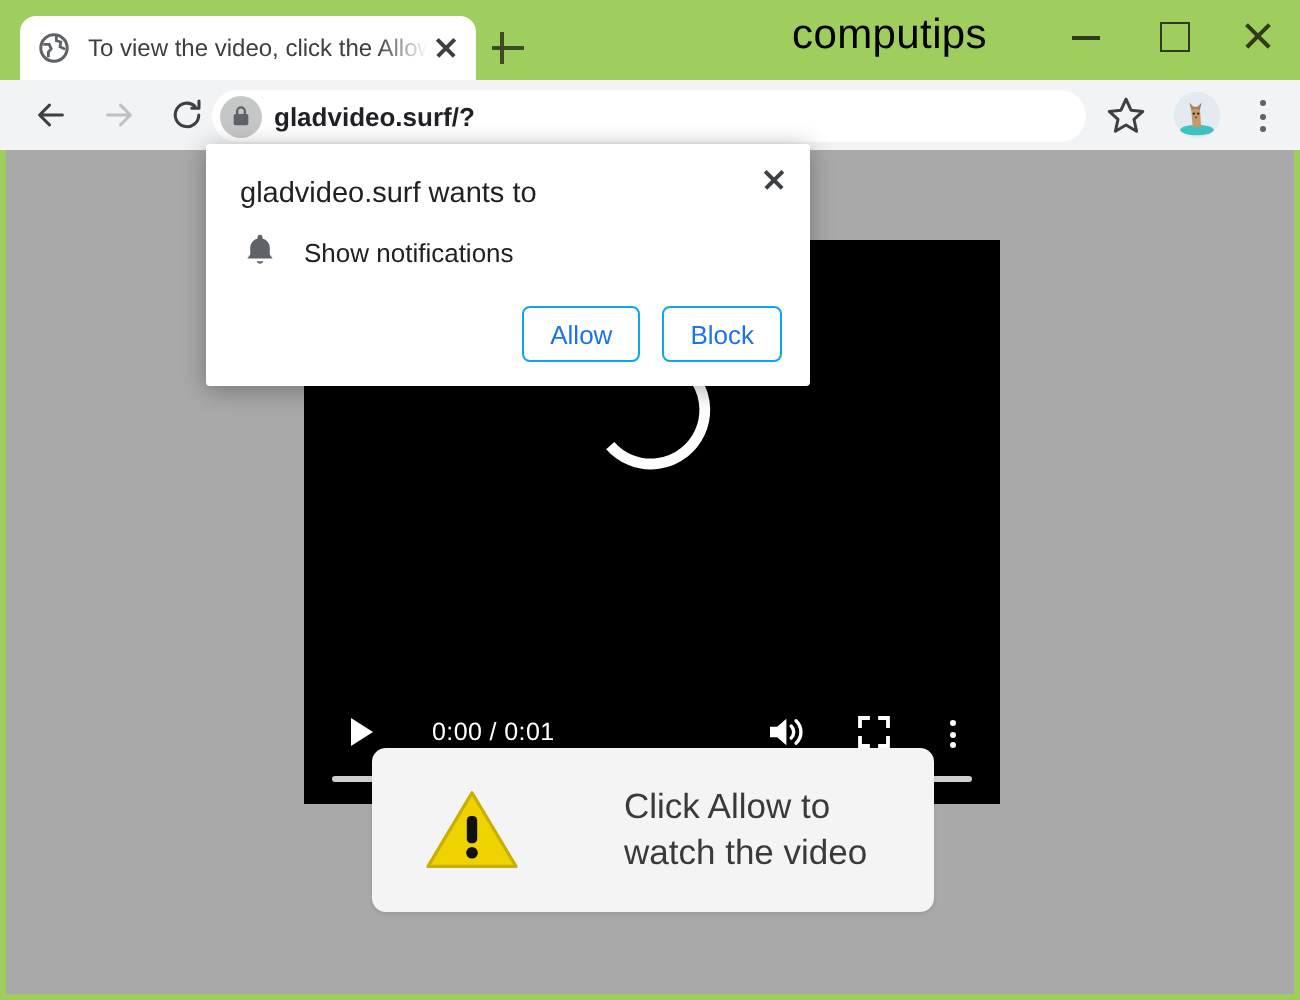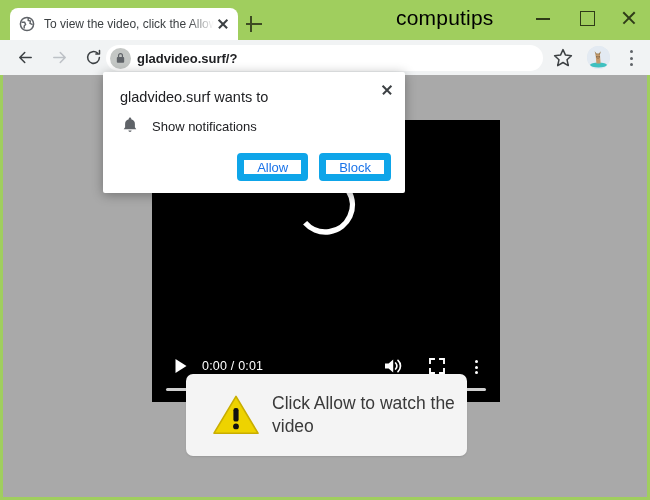--- a/index.html
+++ b/index.html
@@ -173,21 +173,21 @@
     position:absolute; left:0; bottom:0;
     width:348px; height:62px;
   }
   #ctl-row {
     position:absolute; left:0; top:12px; width:348px; height:28px;
     display:flex; align-items:center;
   }
   .ctl { cursor:pointer; display:flex; align-items:center; justify-content:center; }
   #btn-play { width:30px; height:28px; margin-left:14px; }
   #time {
-    margin-left:6px;
+    margin-left:20px;
     color:#ffffff;
     font-size:12.5px;
     letter-spacing:.2px;
     white-space:nowrap;
   }
   #ctl-right {
     margin-left:auto; margin-right:16px;
     display:flex; align-items:center; gap:20px;
   }
   #btn-volume { width:24px; height:24px; }
@@ -210,20 +210,21 @@
   }
 
   
   #banner {
     position:absolute; left:183px; top:299px;
     width:281px; height:82px;
     background:#f4f4f4;
     border-radius:7px;
     display:flex; align-items:center;
     box-shadow:0 1px 2px rgba(0,0,0,.10);
+    gap:40px;
   }
   #banner-icon { flex:0 0 58px; margin-left:21px; display:flex; justify-content:center; }
   #banner-text {
     margin-left:7px; margin-right:10px;
     font-size:17.5px; line-height:1.33;
     color:#3a3a3a;
   }
 
   
   #perm {
@@ -255,21 +256,21 @@
   #perm-bell { width:20px; height:20px; flex:0 0 20px; display:flex; justify-content:center; }
   #perm-row-label {
     margin-left:12px; font-size:13px; color:#202124;
   }
   #perm-actions {
     position:absolute; right:14px; bottom:12px;
     display:flex; gap:11px;
   }
   .perm-btn {
     min-width:58px; height:28px; padding:0 13px;
-    border:7px solid #0ea5e9; border-radius:4px;
+    border:1px solid #0ea5e9; border-radius:4px;
     background:#ffffff; color:#1a73e8;
     font-family:"Liberation Sans", sans-serif;
     font-size:13px; cursor:pointer;
     display:flex; align-items:center; justify-content:center;
   }
 </style>
 </head>
 <body>
 
 <div id="window">

